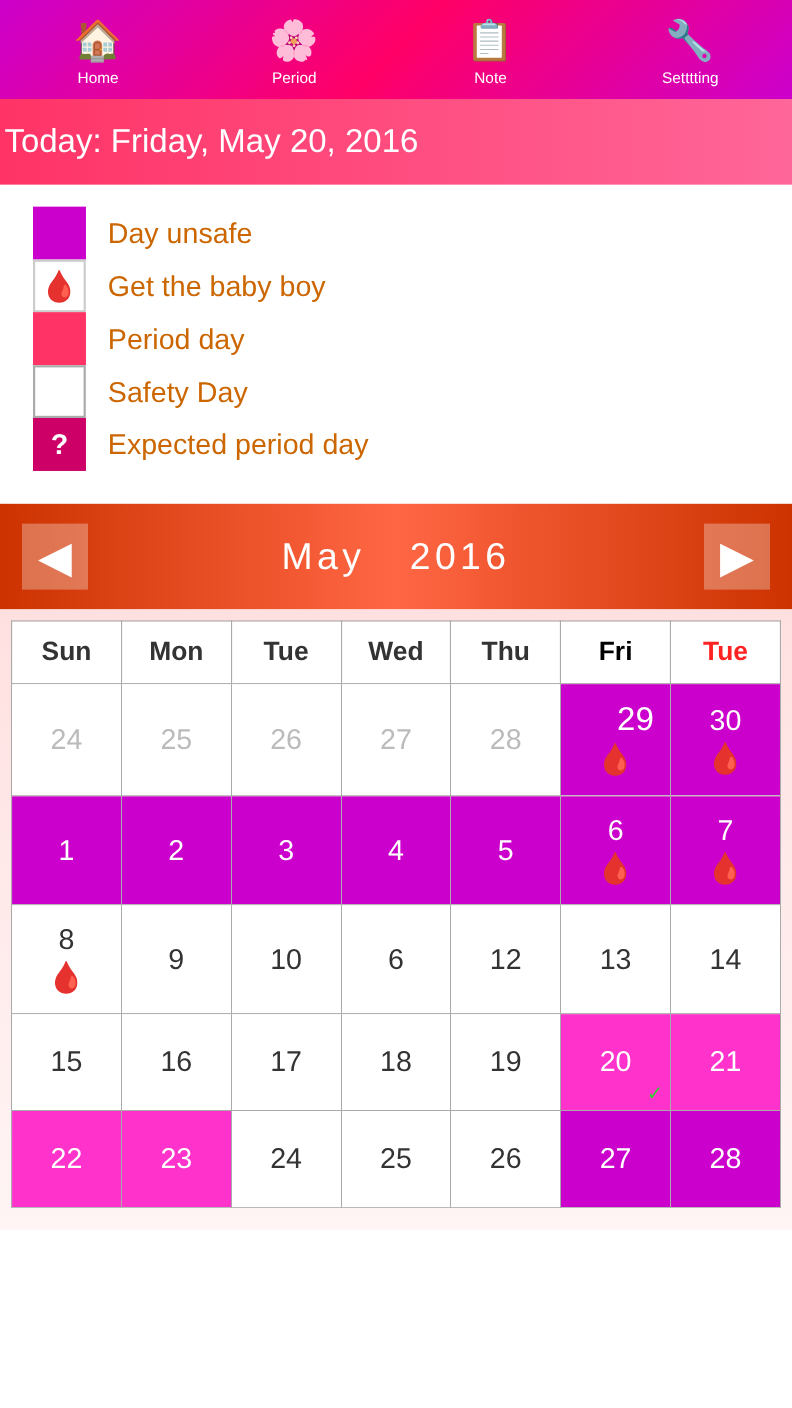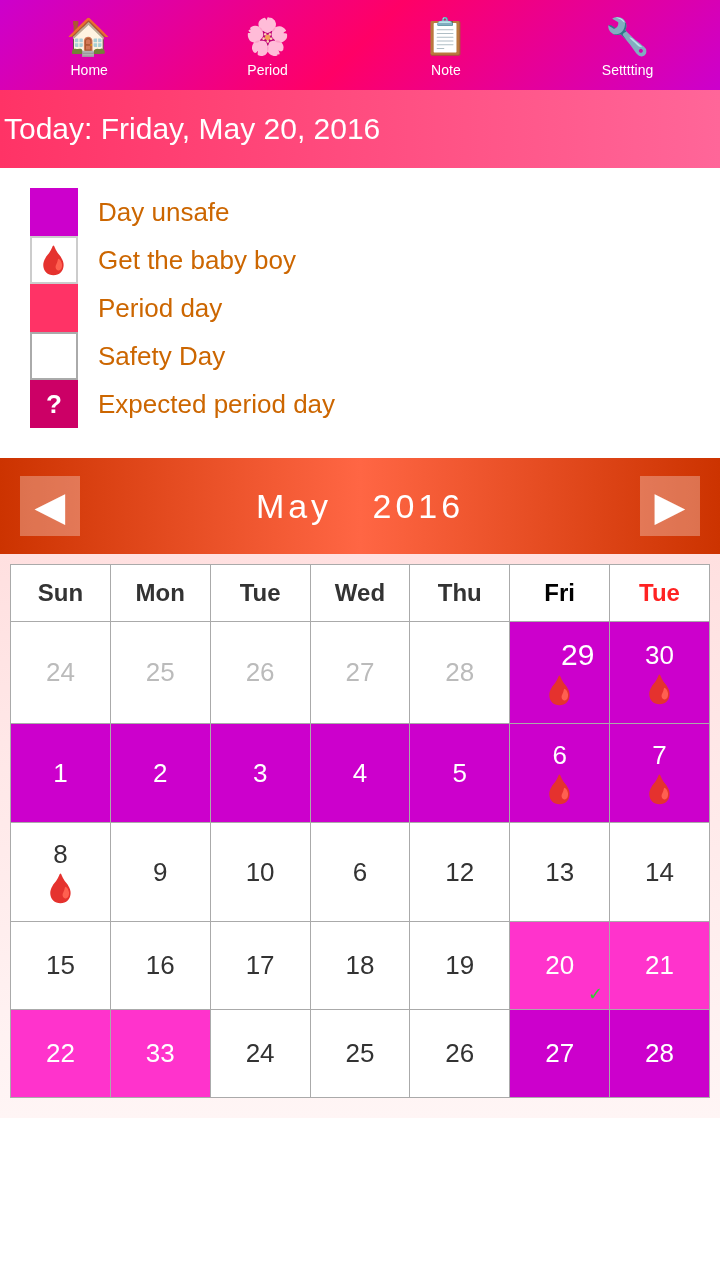--- a/index.html
+++ b/index.html
@@ -290,21 +290,21 @@
           <td class="normal">15</td>
           <td class="normal">16</td>
           <td class="normal">17</td>
           <td class="normal">18</td>
           <td class="normal">19</td>
           <td class="today">20<span class="green-check">✓</span></td>
           <td class="today">21</td>
         </tr>
         <tr>
           <td class="unsafe-pink">22</td>
-          <td class="unsafe-pink">33</td>
+          <td class="unsafe-pink">23</td>
           <td class="normal">24</td>
           <td class="normal">25</td>
           <td class="normal">26</td>
           <td class="unsafe">27</td>
           <td class="unsafe">28</td>
         </tr>
       </tbody>
   </table>
 </div>
 

